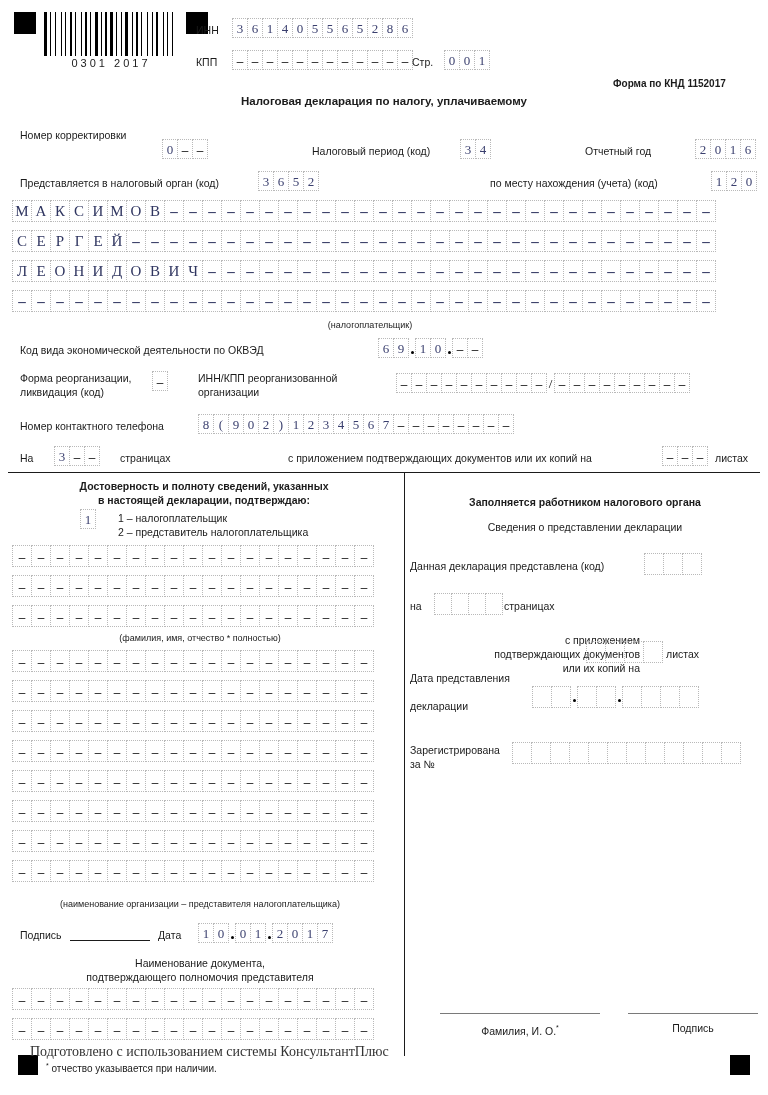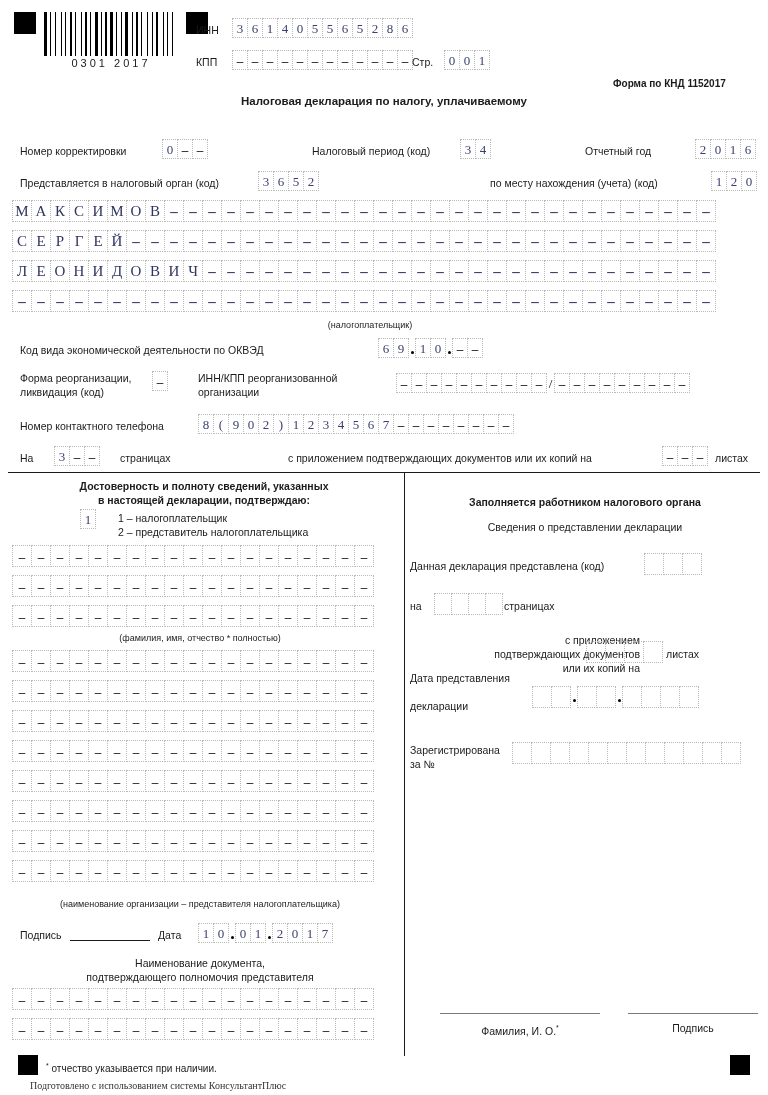--- a/index.html
+++ b/index.html
@@ -162,21 +162,21 @@
   <div class="abs cells" id="page-cells" style="left:444px;top:50px;">
       <span class="cell">0</span>
       <span class="cell">0</span>
       <span class="cell">1</span>
     </div>
 
   <div class="abs lbl bold" style="left:613px;top:78px;font-size:10px;">Форма по КНД 1152017</div>
 
   <div class="abs lbl bold ctr" style="left:0;top:95px;width:768px;font-size:11.5px;">Налоговая декларация по налогу, уплачиваемому</div>
 
-  <div class="abs lbl" style="left:20px;top:145px;">Номер корректировки</div>
+  <div class="abs lbl" style="left:20px;top:129px;">Номер корректировки</div>
   <div class="abs cells" id="corr-cells" style="left:162px;top:139px;">
       <span class="cell">0</span>
       <span class="cell dash">–</span>
       <span class="cell dash">–</span>
     </div>
 
   <div class="abs lbl" style="left:312px;top:145px;">Налоговый период (код)</div>
   <div class="abs cells" id="period-cells" style="left:460px;top:139px;">
       <span class="cell">3</span>
       <span class="cell">4</span>
@@ -755,21 +755,21 @@
       <span class="cell dash" style="width: 20px; height: 22px;">–</span>
       <span class="cell dash" style="width: 20px; height: 22px;">–</span>
       <span class="cell dash" style="width: 20px; height: 22px;">–</span>
       <span class="cell dash" style="width: 20px; height: 22px;">–</span>
       <span class="cell dash" style="width: 20px; height: 22px;">–</span>
       <span class="cell dash" style="width: 20px; height: 22px;">–</span>
     </div>
 
   <div class="abs sq" style="left:18px;top:1055px;width:20px;height:20px;"></div>
   <div class="abs lbl" style="left:46px;top:1060px;font-size:10px;"><span class="sup">*</span> <span>отчество указывается  при наличии.</span></div>
-  <div class="abs" style="left:30px;top:1080px;font-size:10px;font-family:'Liberation Serif',serif;color:#333;">Подготовлено с использованием системы КонсультантПлюс</div>
+  <div class="abs" style="left:30px;top:1044px;font-size:14px;font-family:'Liberation Serif',serif;color:#333;">Подготовлено с использованием системы КонсультантПлюс</div>
 
   <div class="abs lbl bold ctr" style="left:410px;top:496px;width:350px;font-size:10.5px;">Заполняется работником налогового органа</div>
   <div class="abs lbl ctr" style="left:410px;top:521px;width:350px;">Сведения о представлении декларации</div>
 
   <div class="abs lbl" style="left:410px;top:560px;">Данная декларация представлена (код)</div>
   <div class="abs cells" id="off-code" style="left:644px;top:553px;">
       <span class="cell empty" style="width: 20px; height: 22px;"></span>
       <span class="cell empty" style="width: 20px; height: 22px;"></span>
       <span class="cell empty" style="width: 20px; height: 22px;"></span>
     </div>

